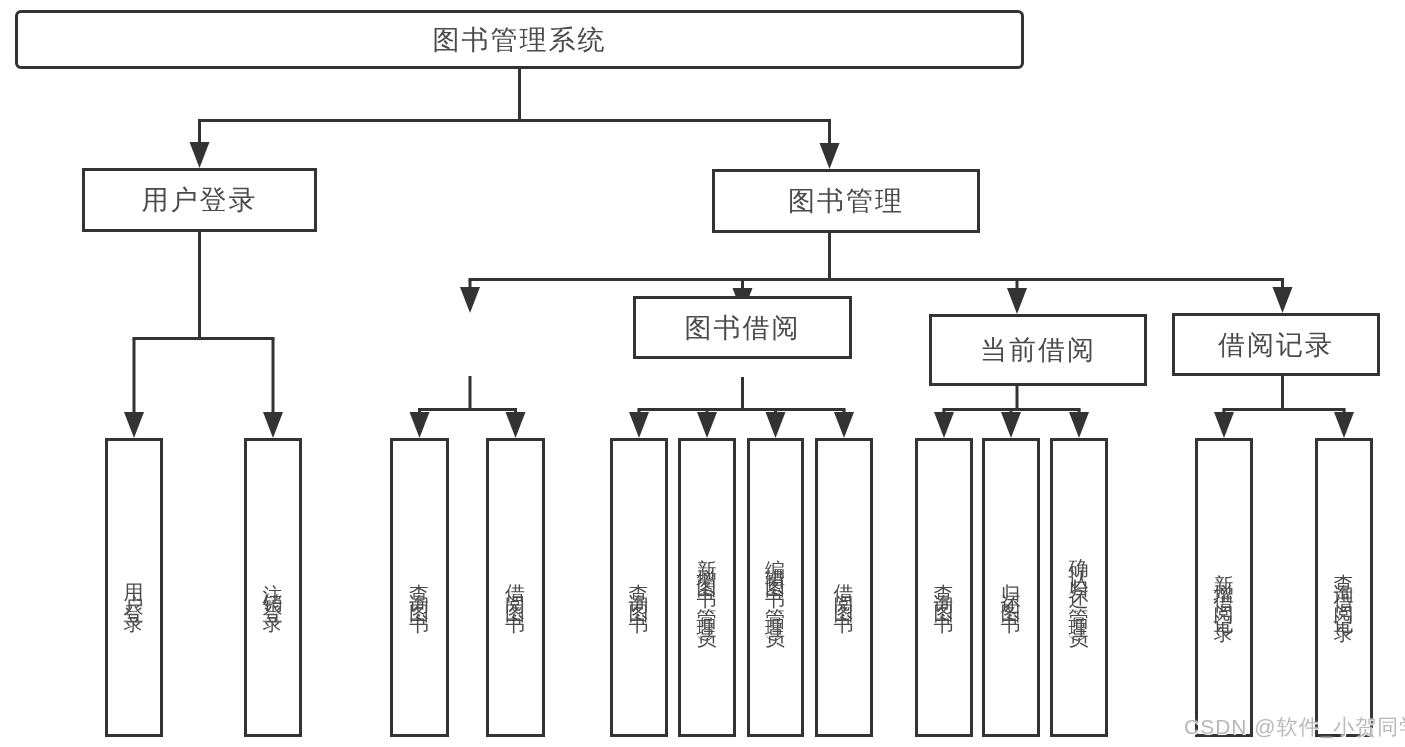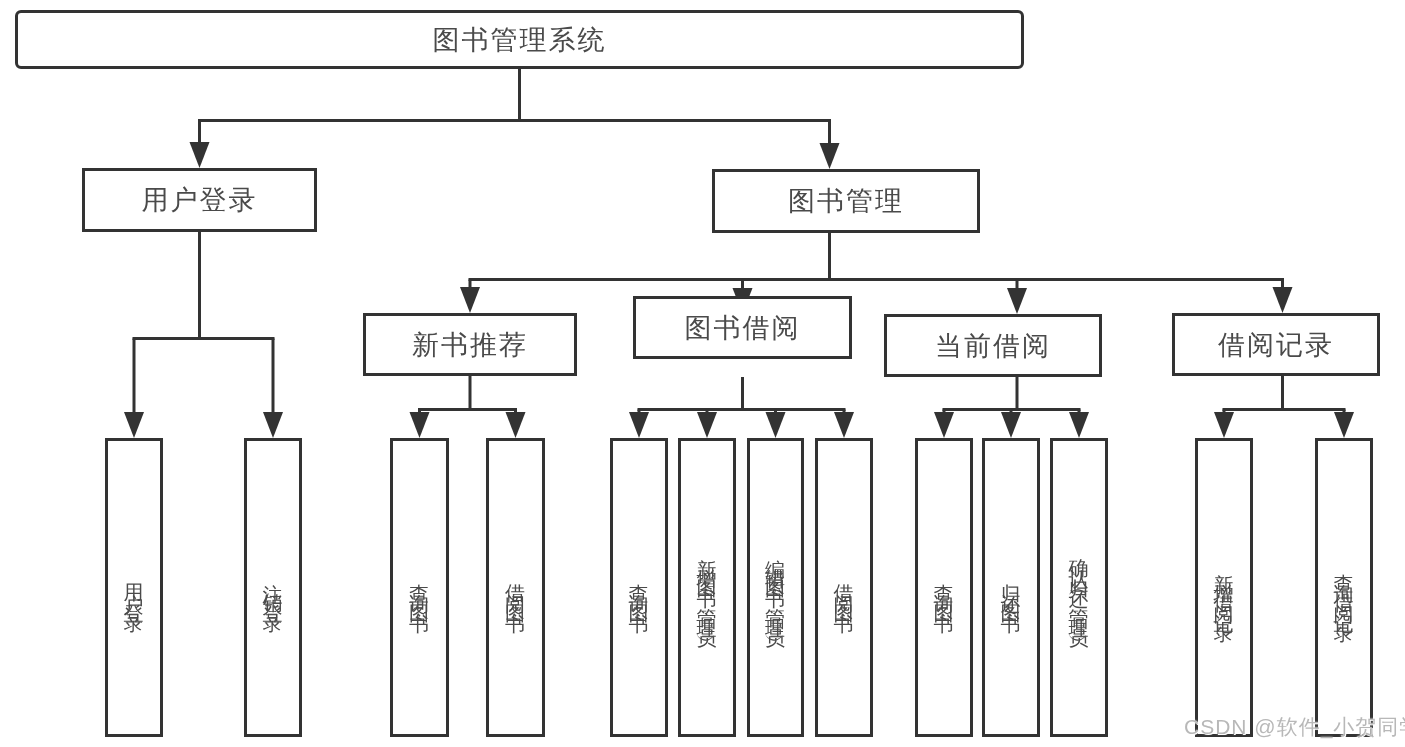--- a/index.html
+++ b/index.html
@@ -134,23 +134,22 @@
       <line x1="1344" y1="409.5" x2="1344" y2="418"></line>
       <polygon points="1334,412 1354,412 1344,438"></polygon>
     </g>
   </svg>
 
   <div class="node node-h" style="left:15px; top:10px; width:1009px; height:59px;border-radius:6px;">图书管理系统</div>
 
   <div class="node node-h" style="left:82px; top:168px; width:235px; height:64px;">用户登录</div>
   <div class="node node-h" style="left:712px; top:169px; width:268px; height:64px;">图书管理</div>
 
-  <div class="node node-h" style="left:363px; top:313px; width:214px; height:63px;">新书推荐</div>
   <div class="node node-h" style="left:633px; top:296px; width:219px; height:63px;">图书借阅</div>
-  <div class="node node-h" style="left:884px; top:314px; width:218px; height:63px;">当前借阅</div>
+  <div class="node node-h" style="left:929px; top:314px; width:218px; height:72px;">当前借阅</div>
   <div class="node node-h" style="left:1172px; top:313px; width:208px; height:63px;">借阅记录</div>
 
   <div class="node node-v" style="left:105px; top:438px; width:58px; height:299px;">用户登录</div>
   <div class="node node-v" style="left:244px; top:438px; width:58px; height:299px;">注销登录</div>
 
   <div class="node node-v" style="left:390px; top:438px; width:59px; height:299px;">查询图书</div>
   <div class="node node-v" style="left:486px; top:438px; width:59px; height:299px;">借阅图书</div>
 
   <div class="node node-v" style="left:610px; top:438px; width:58px; height:299px;">查询图书</div>
   <div class="node node-v" style="left:678px; top:438px; width:58px; height:299px;">新增图书（管理员）</div>

